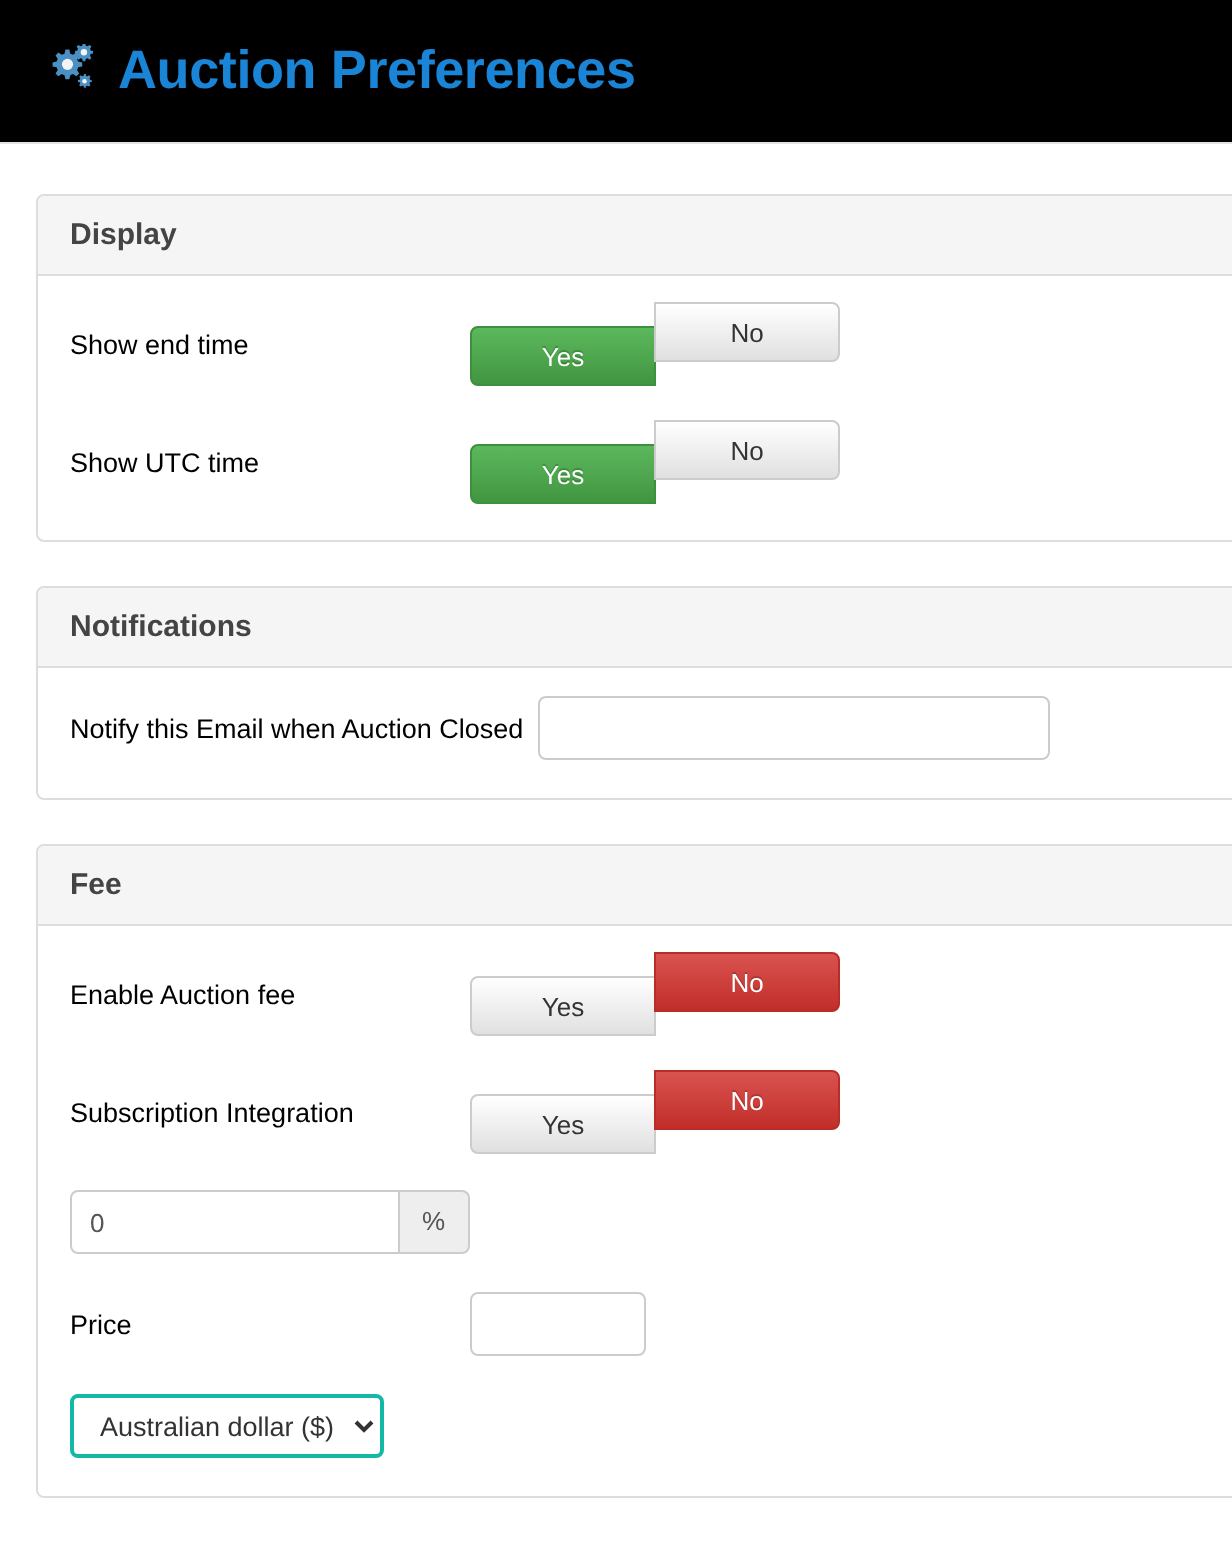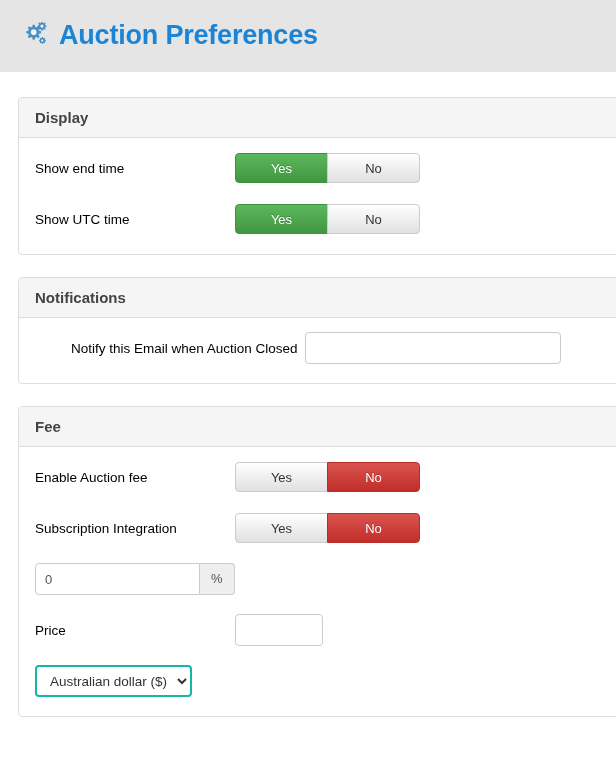--- a/index.html
+++ b/index.html
@@ -12,21 +12,21 @@
     background: #ffffff;
     font-family: "Liberation Sans", sans-serif;
     font-size: 13px;
     color: #333333;
     overflow: hidden;
   }
 
   
   .page-header {
     height: 72px;
-    background: #e5e5e5;
+    background: #000000;
     border-bottom: 1px solid #e2e2e2;
     display: flex;
     align-items: center;
     padding: 0 0 0 18px;
     box-sizing: border-box;
   }
   .page-header-inner {
     display: flex;
     align-items: center;
     gap: 11px;
@@ -86,21 +86,20 @@
   .form-label {
     width: 200px;
     flex: none;
     font-size: 13.5px;
     color: #000000;
     white-space: nowrap;
   }
   .form-label.auto {
     width: auto;
     padding-right: 7px;
-    margin-left: 36px;
   }
 
   
   .btn-group {
     display: inline-flex;
     border-radius: 4px;
   }
   .btn {
     font-family: "Liberation Sans", sans-serif;
     font-size: 13px;
@@ -111,20 +110,21 @@
     box-sizing: border-box;
     border: 1px solid #cccccc;
     background-image: linear-gradient(to bottom, #ffffff 0%, #e0e0e0 100%);
     color: #333333;
     padding: 0;
     cursor: pointer;
     user-select: none;
   }
   .btn:first-child {
     border-radius: 4px 0 0 4px;
+    margin-top: 12px;
   }
   .btn:last-child {
     border-radius: 0 4px 4px 0;
     margin-left: -1px;
   }
   .btn.active-yes {
     background-image: linear-gradient(to bottom, #5cb85c 0%, #419641 100%);
     border-color: #3e8f3e;
     color: #ffffff;
     text-shadow: 0 -1px 0 rgba(0,0,0,.2);

